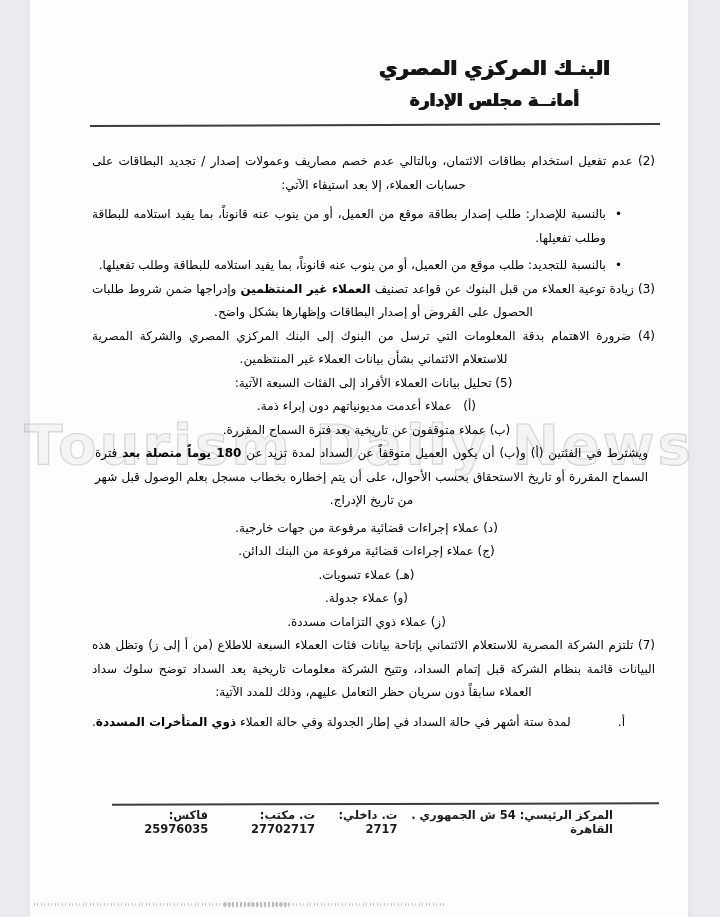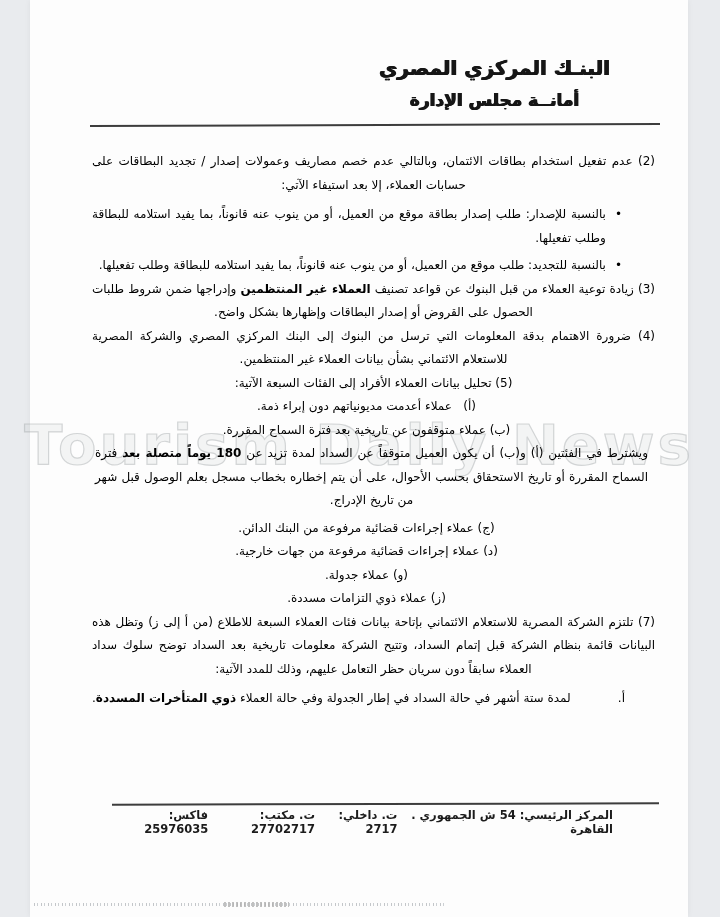--- a/index.html
+++ b/index.html
@@ -102,22 +102,23 @@
     <p class="line">(5) تحليل بيانات العملاء الأفراد إلى الفئات السبعة الآتية:</p>
 
     <div>
       <p class="line cat">(أ)&nbsp;&nbsp; عملاء أعدمت مديونياتهم دون إبراء ذمة.</p>
       <p class="line cat">(ب) عملاء متوقفون عن تاريخية بعد فترة السماح المقررة.</p>
     </div>
 
     <p class="para note"><span>ويشترط في الفئتين (أ) و(ب) أن يكون العميل متوقفاً عن السداد لمدة تزيد عن </span><span class="bold">180 يوماً متصلة بعد</span><span> فترة السماح المقررة أو تاريخ الاستحقاق بحسب الأحوال، على أن يتم إخطاره بخطاب مسجل بعلم الوصول قبل شهر من تاريخ الإدراج.</span></p>
 
     <div class="cats-cz">
+      <p class="line cat">(د) عملاء إجراءات قضائية مرفوعة من جهات خارجية.</p>
       <p class="line cat">(ج) عملاء إجراءات قضائية مرفوعة من البنك الدائن.</p>
-      <p class="line cat">(د) عملاء إجراءات قضائية مرفوعة من جهات خارجية.</p>
+      <p class="line cat">(هـ) عملاء تسويات.</p>
       <p class="line cat">(و) عملاء جدولة.</p>
       <p class="line cat">(ز) عملاء ذوي التزامات مسددة.</p>
     </div>
 
 
     <p class="para">(7) تلتزم الشركة المصرية للاستعلام الائتماني بإتاحة بيانات فئات العملاء السبعة للاطلاع (من أ إلى ز) وتظل هذه البيانات قائمة بنظام الشركة قبل إتمام السداد، وتتيح الشركة معلومات تاريخية بعد السداد توضح سلوك سداد العملاء سابقاً دون سريان حظر التعامل عليهم، وذلك للمدد الآتية:</p>
 
     <div class="period-a">
       <span class="marker">أ.</span>
       <p class="period-text"><span>لمدة ستة أشهر في حالة السداد في إطار الجدولة وفي حالة العملاء </span><span class="bold">ذوي المتأخرات المسددة</span><span>.</span></p>

